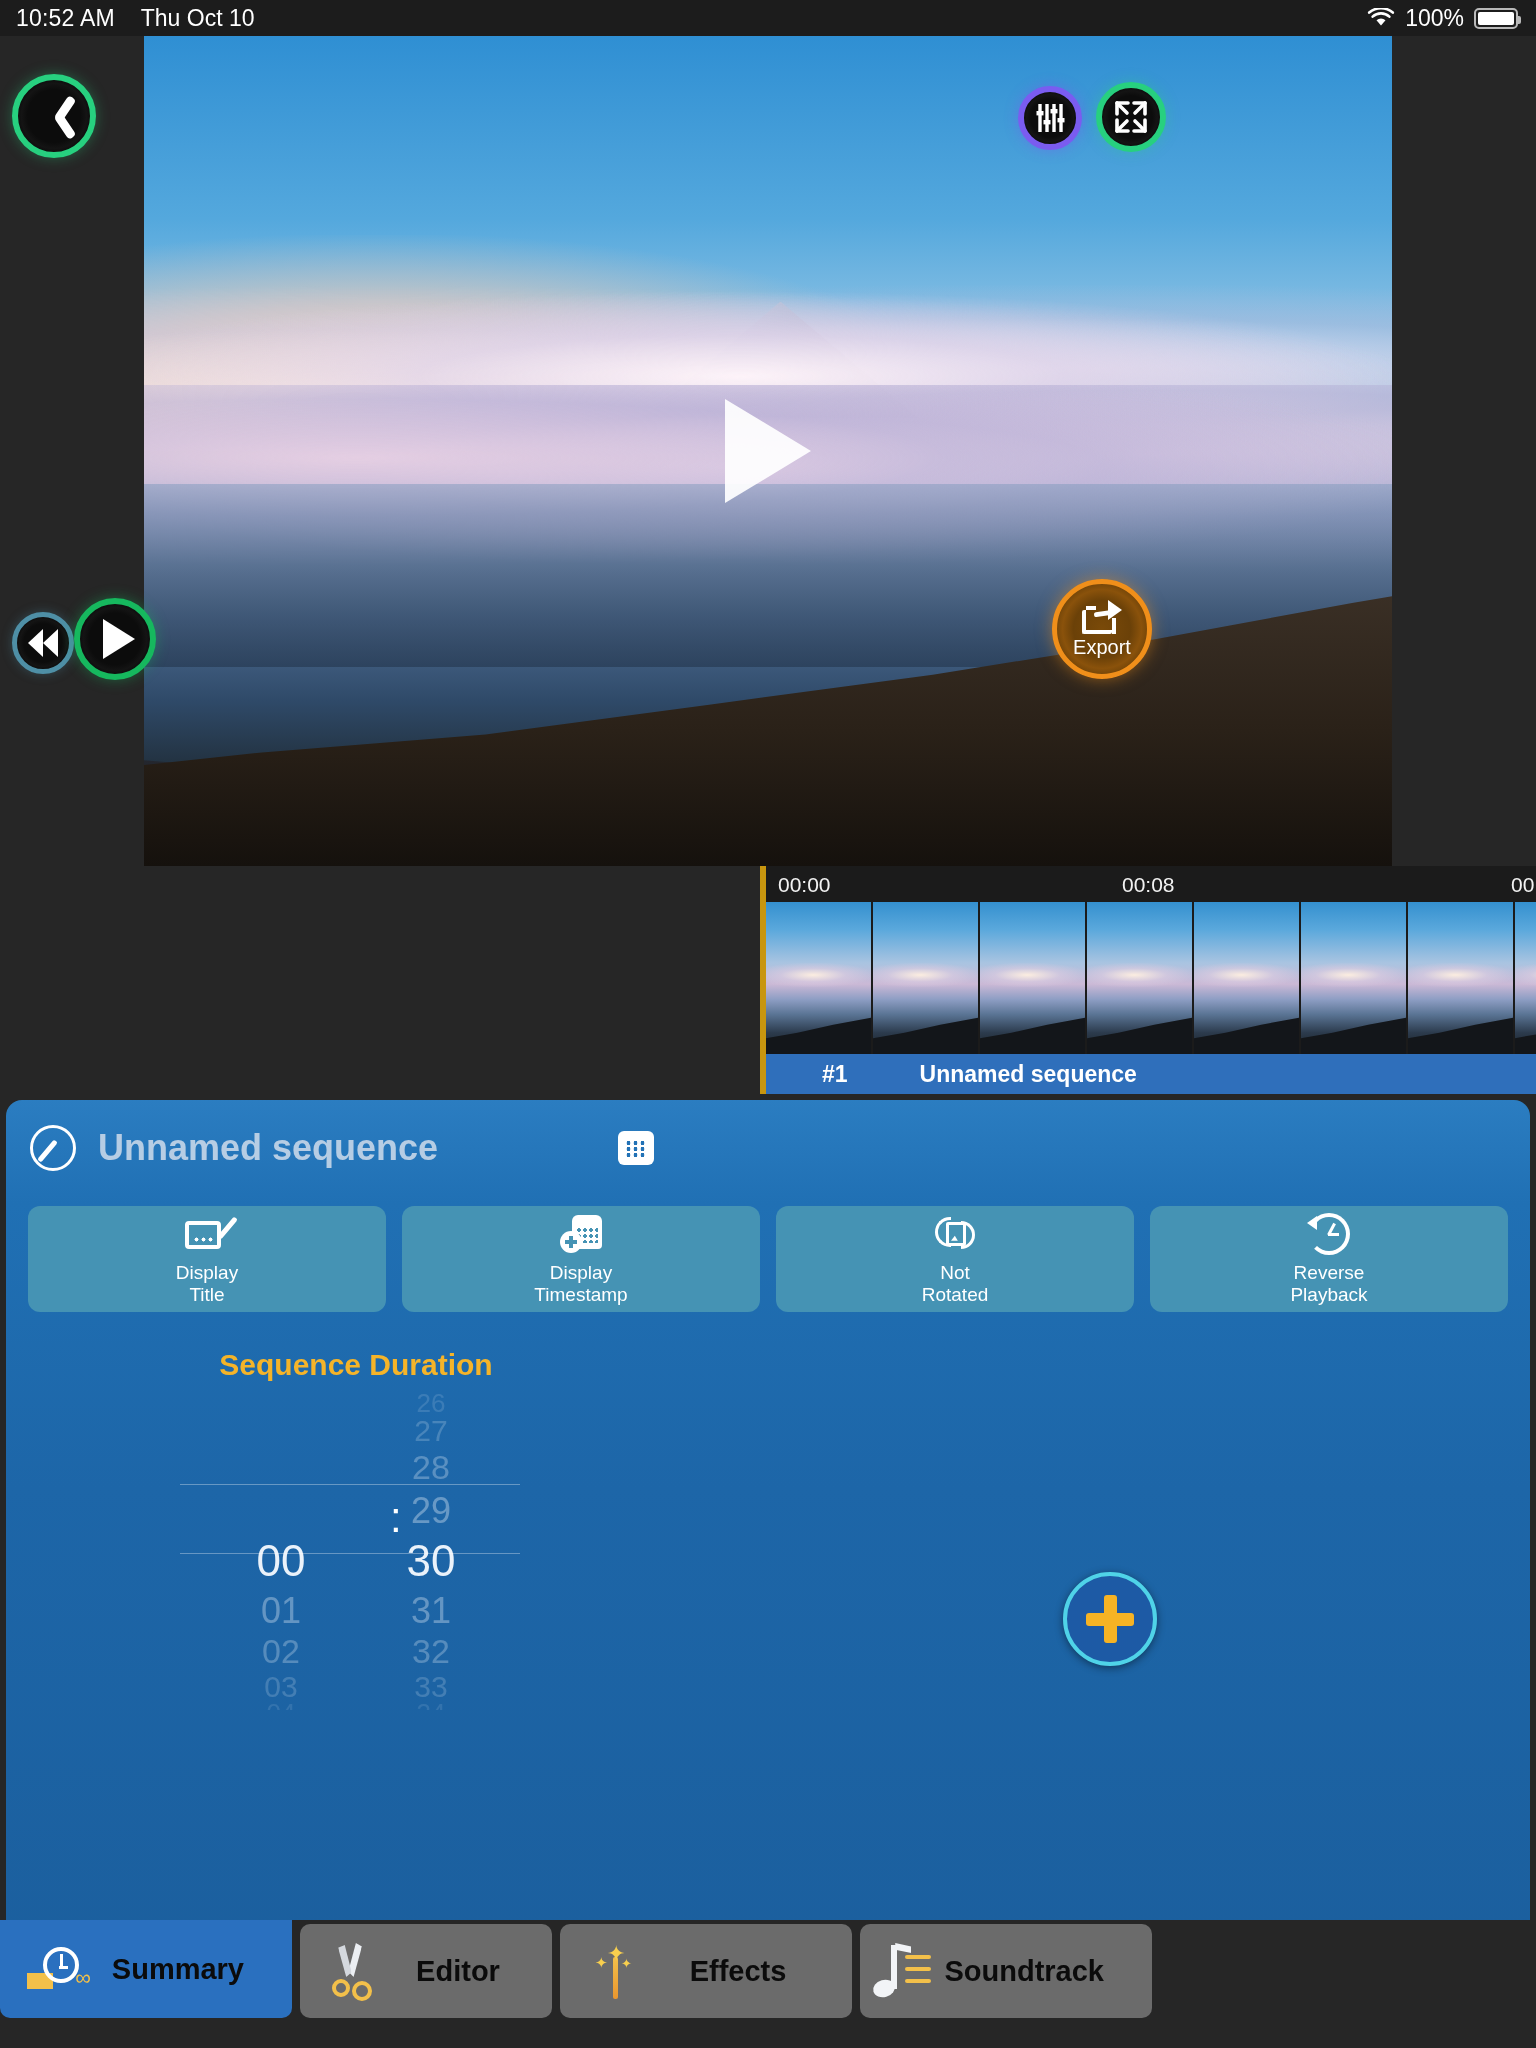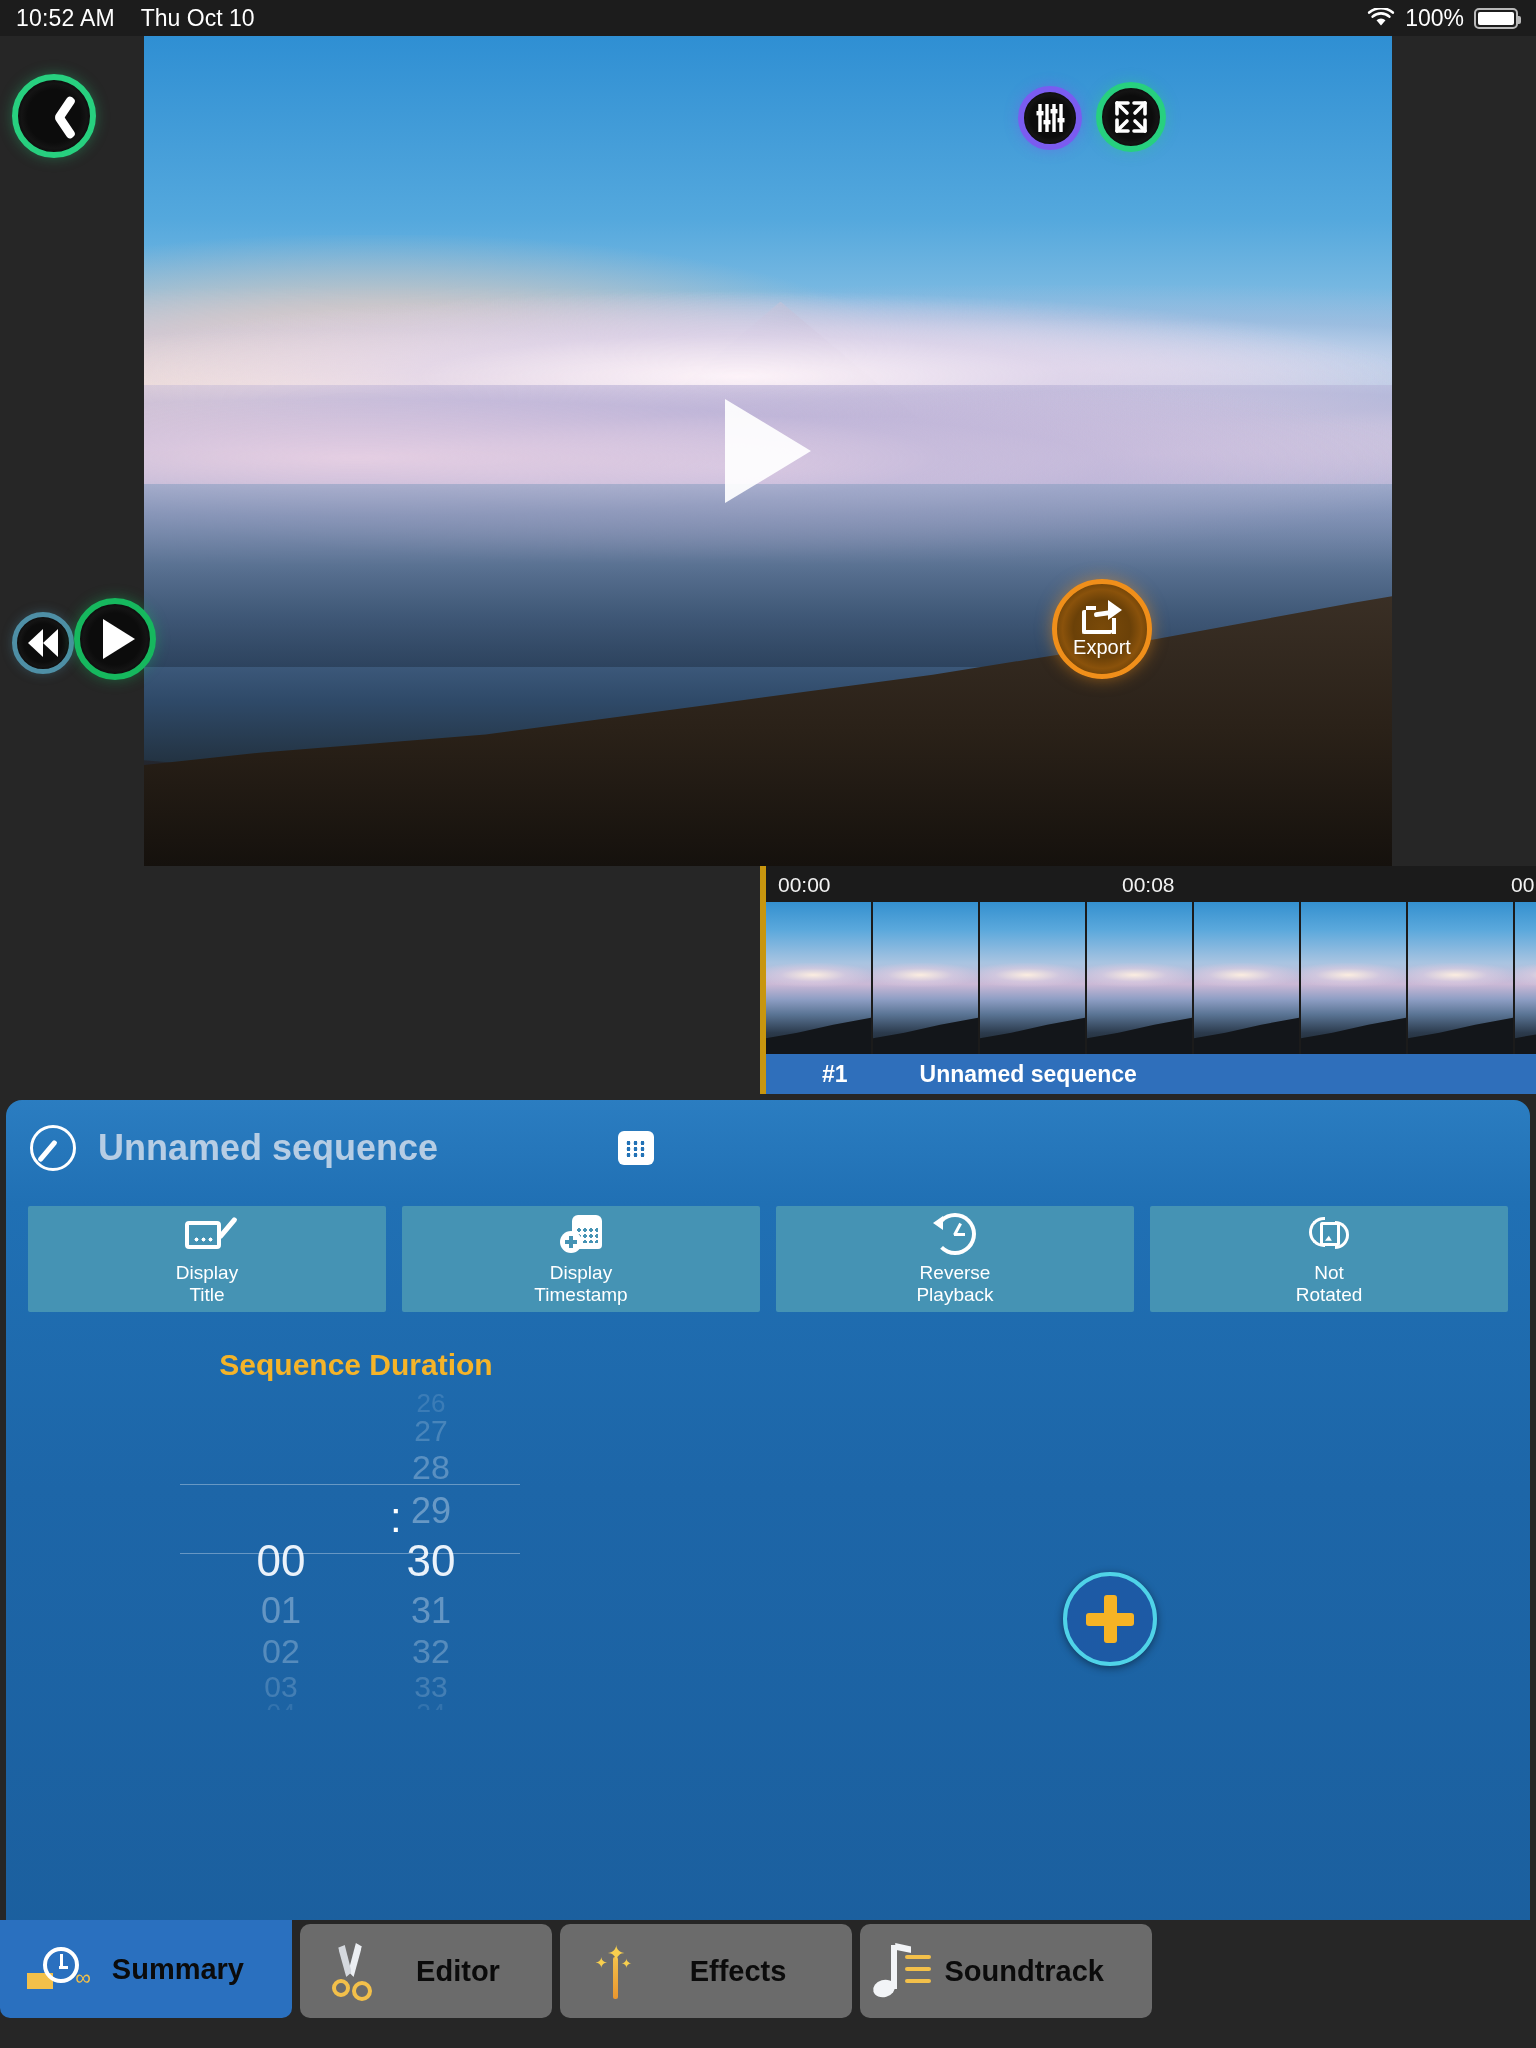--- a/index.html
+++ b/index.html
@@ -282,21 +282,21 @@
     margin-left: 26px; font-size: 33px; font-weight: bold; color: #f5b429;
   }
 
   
   .chips {
     position: absolute; top: 106px; left: 22px; right: 22px;
     display: flex; gap: 16px;
   }
   .chip {
     flex: 1; height: 106px;
-    background: #4593b4; border-radius: 2px;
+    background: #4593b4; border-radius: 12px;
     display: flex; flex-direction: column; align-items: center; justify-content: center;
     color: #fff; cursor: pointer;
   }
   .chip .cap { font-size: 19px; line-height: 1.15; text-align: center; margin-top: 7px; }
   .chip .gly { height: 42px; display:flex; align-items:center; justify-content:center; }
 
   
   .ic-title { width: 44px; height: 34px; position: relative; }
   .ic-title .frame { position:absolute; left:0; top:4px; width:36px; height:28px; border:4px solid #fff; border-radius:4px; }
   .ic-title .dots { position:absolute; left:8px; top:20px; width:20px; height:5px;
@@ -577,44 +577,44 @@
             </span>
         </span>
         <span class="cap">
           <span>Display</span><br>
           <span>Timestamp</span>
         </span>
       </div>
 
       <div class="chip">
         <span class="gly">
+          <span class="ic-rot">
+              <span class="a1"></span>
+              <span class="a2"></span>
+              <span class="ph"></span>
+            </span>
+        </span>
+        <span class="cap">
+          <span>Not</span><br>
+          <span>Rotated</span>
+        </span>
+      </div>
+
+      <div class="chip">
+        <span class="gly">
           <span class="ic-rev">
               <span class="ringc"></span>
               <span class="hand1"></span>
               <span class="hand2"></span>
               <span class="arr"></span>
             </span>
         </span>
         <span class="cap">
           <span>Reverse</span><br>
           <span>Playback</span>
-        </span>
-      </div>
-
-      <div class="chip">
-        <span class="gly">
-          <span class="ic-rot">
-              <span class="a1"></span>
-              <span class="a2"></span>
-              <span class="ph"></span>
-            </span>
-        </span>
-        <span class="cap">
-          <span>Not</span><br>
-          <span>Rotated</span>
         </span>
       </div>
     </div>
 
     <div class="dur-title">Sequence Duration</div>
 
     <div class="picker">
       <div class="pcol">
         <span class="pitem" style="top:-4px;  font-size:26px; opacity:.16"></span>
         <span class="pitem" style="top:22px;  font-size:30px; opacity:.24"></span>

